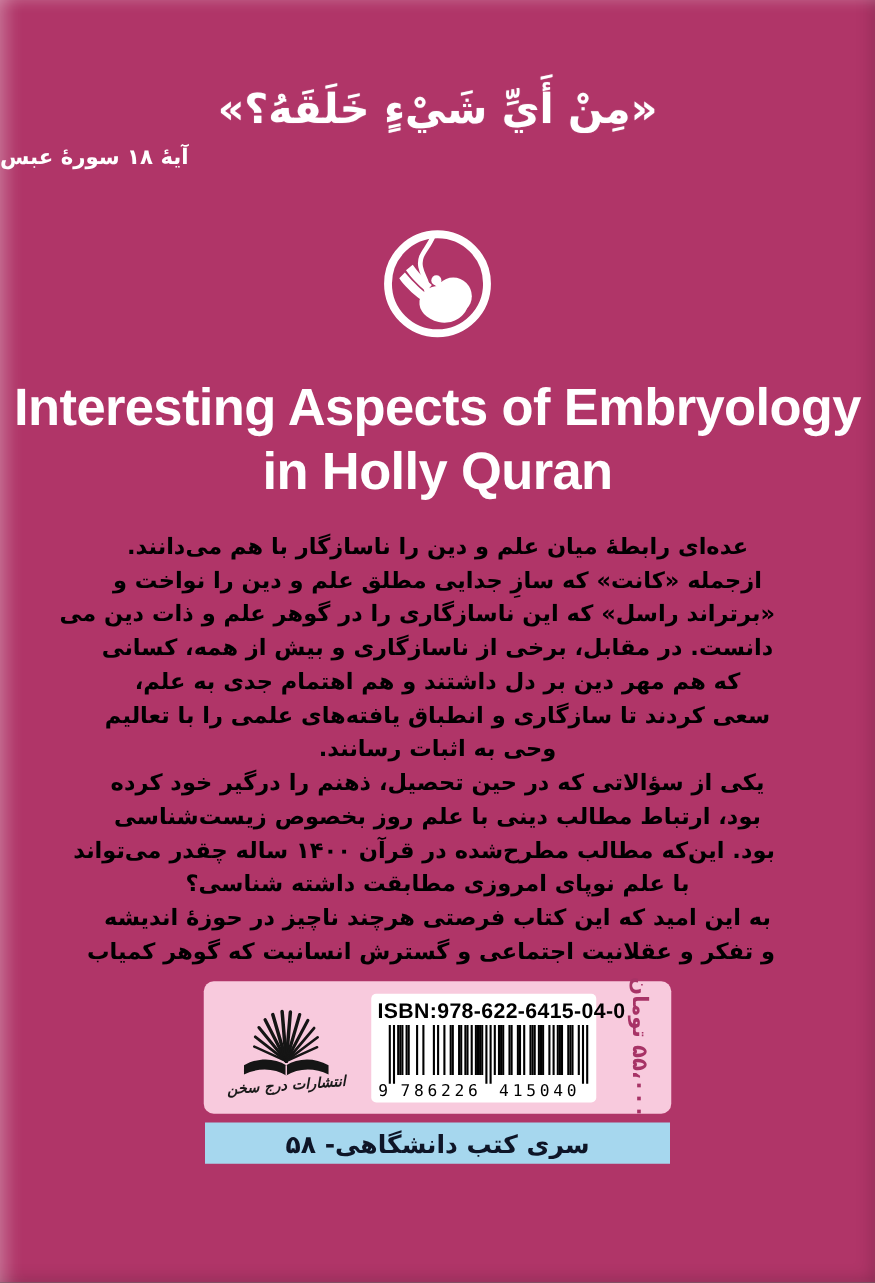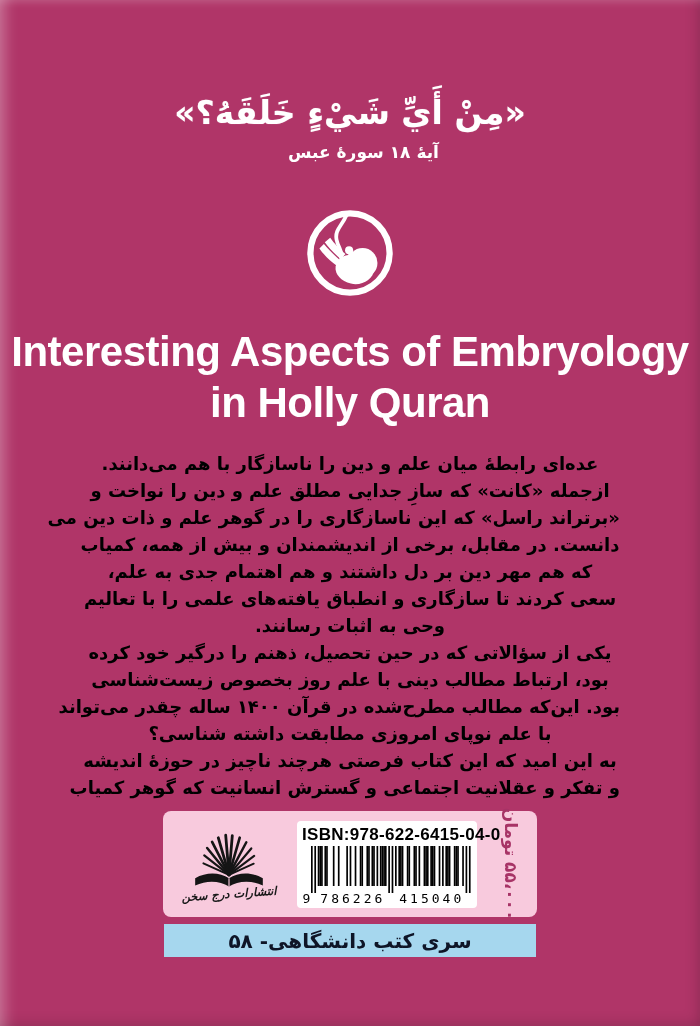--- a/index.html
+++ b/index.html
@@ -9,25 +9,25 @@
   html,body{margin:0;padding:0;background:#6b6b6b;}
   .page{
     position:relative; width:700px; height:1026px; margin:0 auto;
     background:var(--bg); color:#fff; overflow:hidden;
     font-family:"DejaVu Sans", sans-serif;
     box-shadow: inset 14px 0 14px -9px rgba(255,255,255,.30),
                 inset 0 8px 10px -6px rgba(255,255,255,.18),
                 inset -8px -8px 16px -10px rgba(0,0,0,.30);
   }
   .quote-ar{
-    direction:rtl; text-align:center; padding-top:84px;
+    direction:rtl; text-align:center; padding-top:58px;
     font-size:33px; font-weight:bold; line-height:1.75; letter-spacing:.5px;
     text-shadow:0 0 1px rgba(255,255,255,.4);
   }
-  .quote-ref{ direction:rtl; text-align:center; font-size:17px; font-weight:bold; margin-top:0px;padding-left:27px; }
+  .quote-ref{ direction:rtl; text-align:left; font-size:17px; font-weight:bold; margin-top:0px; }
   .fetus-badge{ width:90px; height:90px; margin:46px auto 0; }
   .fetus-badge svg{ display:block; width:100%; height:100%; }
   .title-en{
     margin:28px 10px 0; text-align:center;
     font-family:Liberation Sans, sans-serif;
     font-weight:bold; font-size:42px; line-height:1.22; letter-spacing:-.5px;
   }
   .body-fa{
     width:540px; margin:22px auto 0; direction:rtl; text-align:center;
     font-size:18px; font-weight:bold; line-height:27px; color:#000000;
@@ -94,21 +94,21 @@
 
   <h1 class="title-en">
     <span>Interesting Aspects of Embryology</span><br>
     <span>in Holly Quran</span>
   </h1>
 
   <div class="body-fa" id="body-lines">
       <div class="line">عده‌ای رابطهٔ میان علم و دین را ناسازگار با هم می‌دانند.</div>
       <div class="line">ازجمله «کانت» که سازِ جدایی مطلق علم و دین را نواخت و</div>
       <div class="line">«برتراند راسل» که این ناسازگاری را در گوهر علم و ذات دین می</div>
-      <div class="line">دانست. در مقابل، برخی از اندیشمندان و بیش از همه، کمیاب</div>
+      <div class="line">دانست. در مقابل، برخی از ناسازگاری و بیش از همه، کسانی</div>
       <div class="line">که هم مهر دین بر دل داشتند و هم اهتمام جدی به علم،</div>
       <div class="line">سعی کردند تا سازگاری و انطباق یافته‌های علمی را با تعالیم</div>
       <div class="line">وحی به اثبات رسانند.</div>
       <div class="line">یکی از سؤالاتی که در حین تحصیل، ذهنم را درگیر خود کرده</div>
       <div class="line">بود، ارتباط مطالب دینی با علم روز بخصوص زیست‌شناسی</div>
       <div class="line">بود. این‌که مطالب مطرح‌شده در قرآن ۱۴۰۰ ساله چقدر می‌تواند</div>
       <div class="line">با علم نوپای امروزی مطابقت داشته شناسی؟</div>
       <div class="line">به این امید که این کتاب فرصتی هرچند ناچیز در حوزهٔ اندیشه</div>
       <div class="line">و تفکر و عقلانیت اجتماعی و گسترش انسانیت که گوهر کمیاب</div>
     </div>

